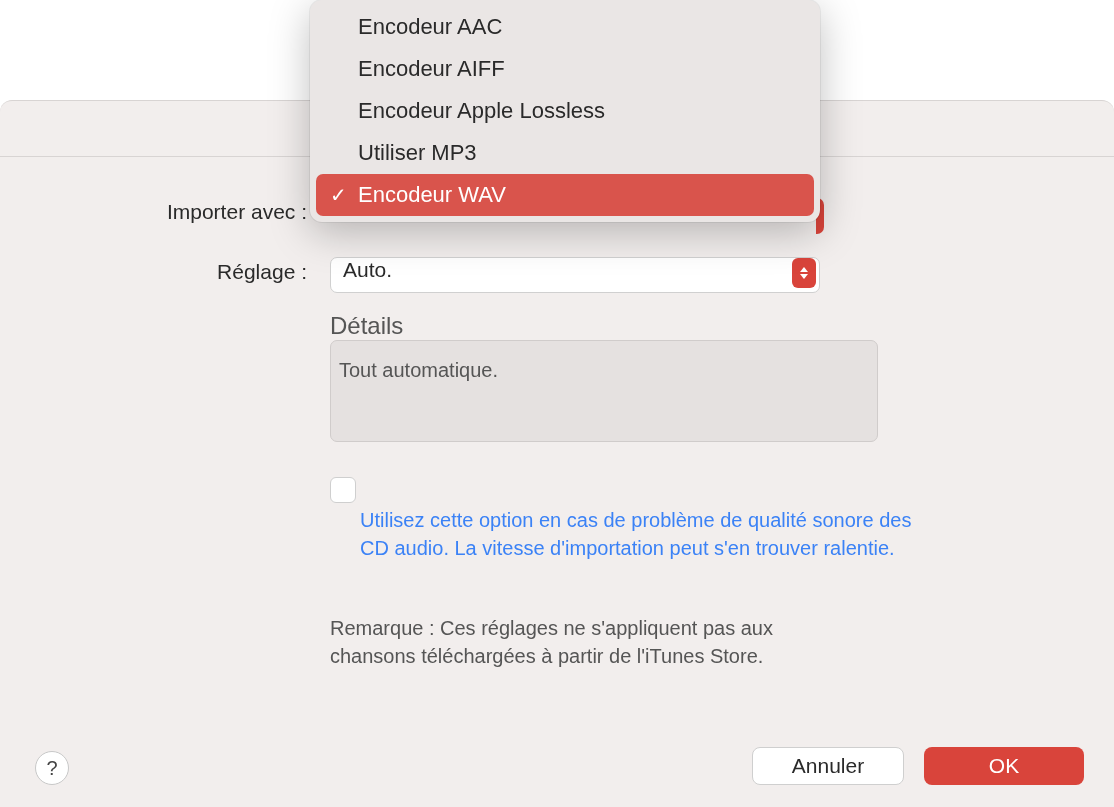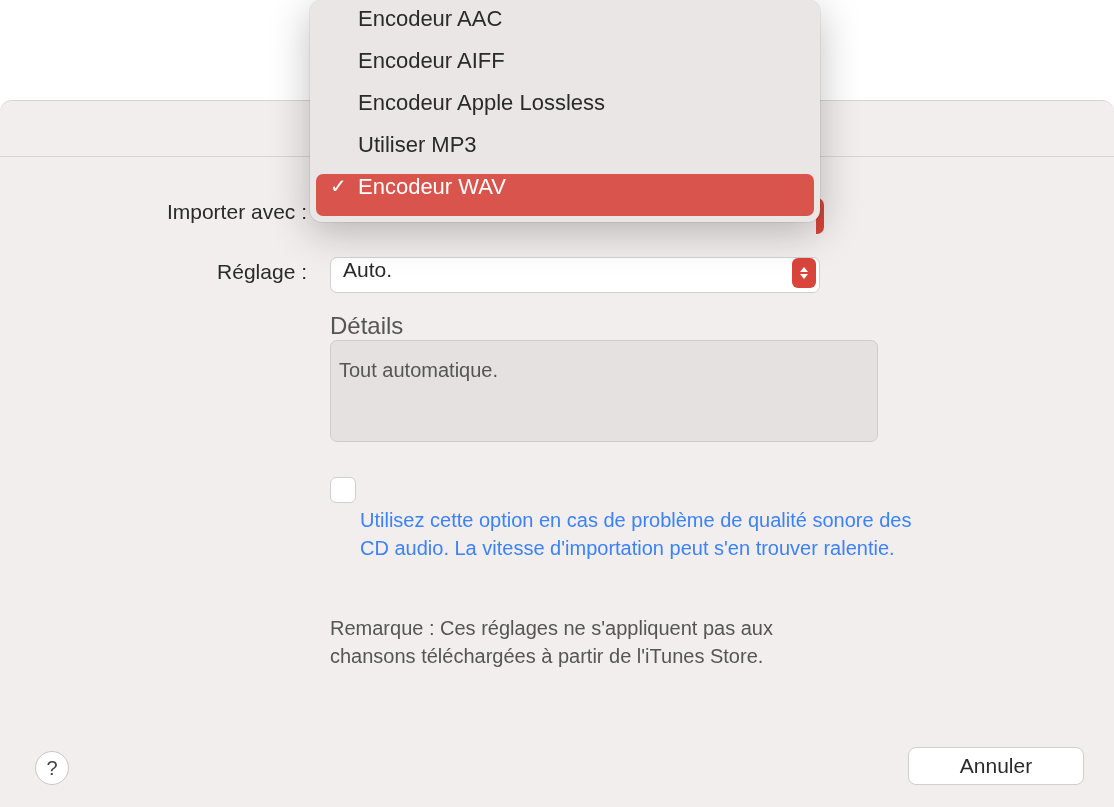--- a/index.html
+++ b/index.html
@@ -188,21 +188,21 @@
     .btn {
       height: 38px;
       border-radius: 8px;
       font-size: 21px;
       display: flex;
       align-items: center;
       justify-content: center;
       cursor: pointer;
     }
     .btn-cancel {
-      width: 176px;
+      width: 152px;
       background: #fff;
       border: 1px solid #cfcfcf;
       color: #2a2a2a;
     }
     .btn-ok {
       width: 160px;
       background: #d9443b;
       color: #fff;
       border: none;
       font-weight: 500;
@@ -214,21 +214,21 @@
       width: 510px;
       background: #eae6e5;
       border-radius: 12px;
       box-shadow: 0 10px 40px rgba(0,0,0,0.25), 0 0 0 1px rgba(0,0,0,0.06);
       padding: 6px;
       z-index: 100;
     }
     .menu-item {
       height: 42px;
       display: flex;
-      align-items: flex-start;
+      align-items: center;
       padding-left: 42px;
       font-size: 22px;
       color: #2a2a2a;
       border-radius: 7px;
       position: relative;
     }
     .menu-item.selected {
       background: #d9544c;
       color: #fff;
     }
@@ -272,20 +272,23 @@
 <div class="note">Remarque : Ces réglages ne s'appliquent pas aux chansons téléchargées à partir de l'iTunes Store.</div>
 
 <div class="help-button">
   <span>?</span>
 </div>
 
 <div class="button-row">
   <div class="btn btn-cancel">
     <span>Annuler</span>
   </div>
+  <div class="btn btn-ok">
+    <span>OK</span>
+  </div>
 </div>
 
 <div class="dropdown-menu">
   <div class="menu-item">
     <span>Encodeur AAC</span>
   </div>
   <div class="menu-item">
     <span>Encodeur AIFF</span>
   </div>
   <div class="menu-item">

